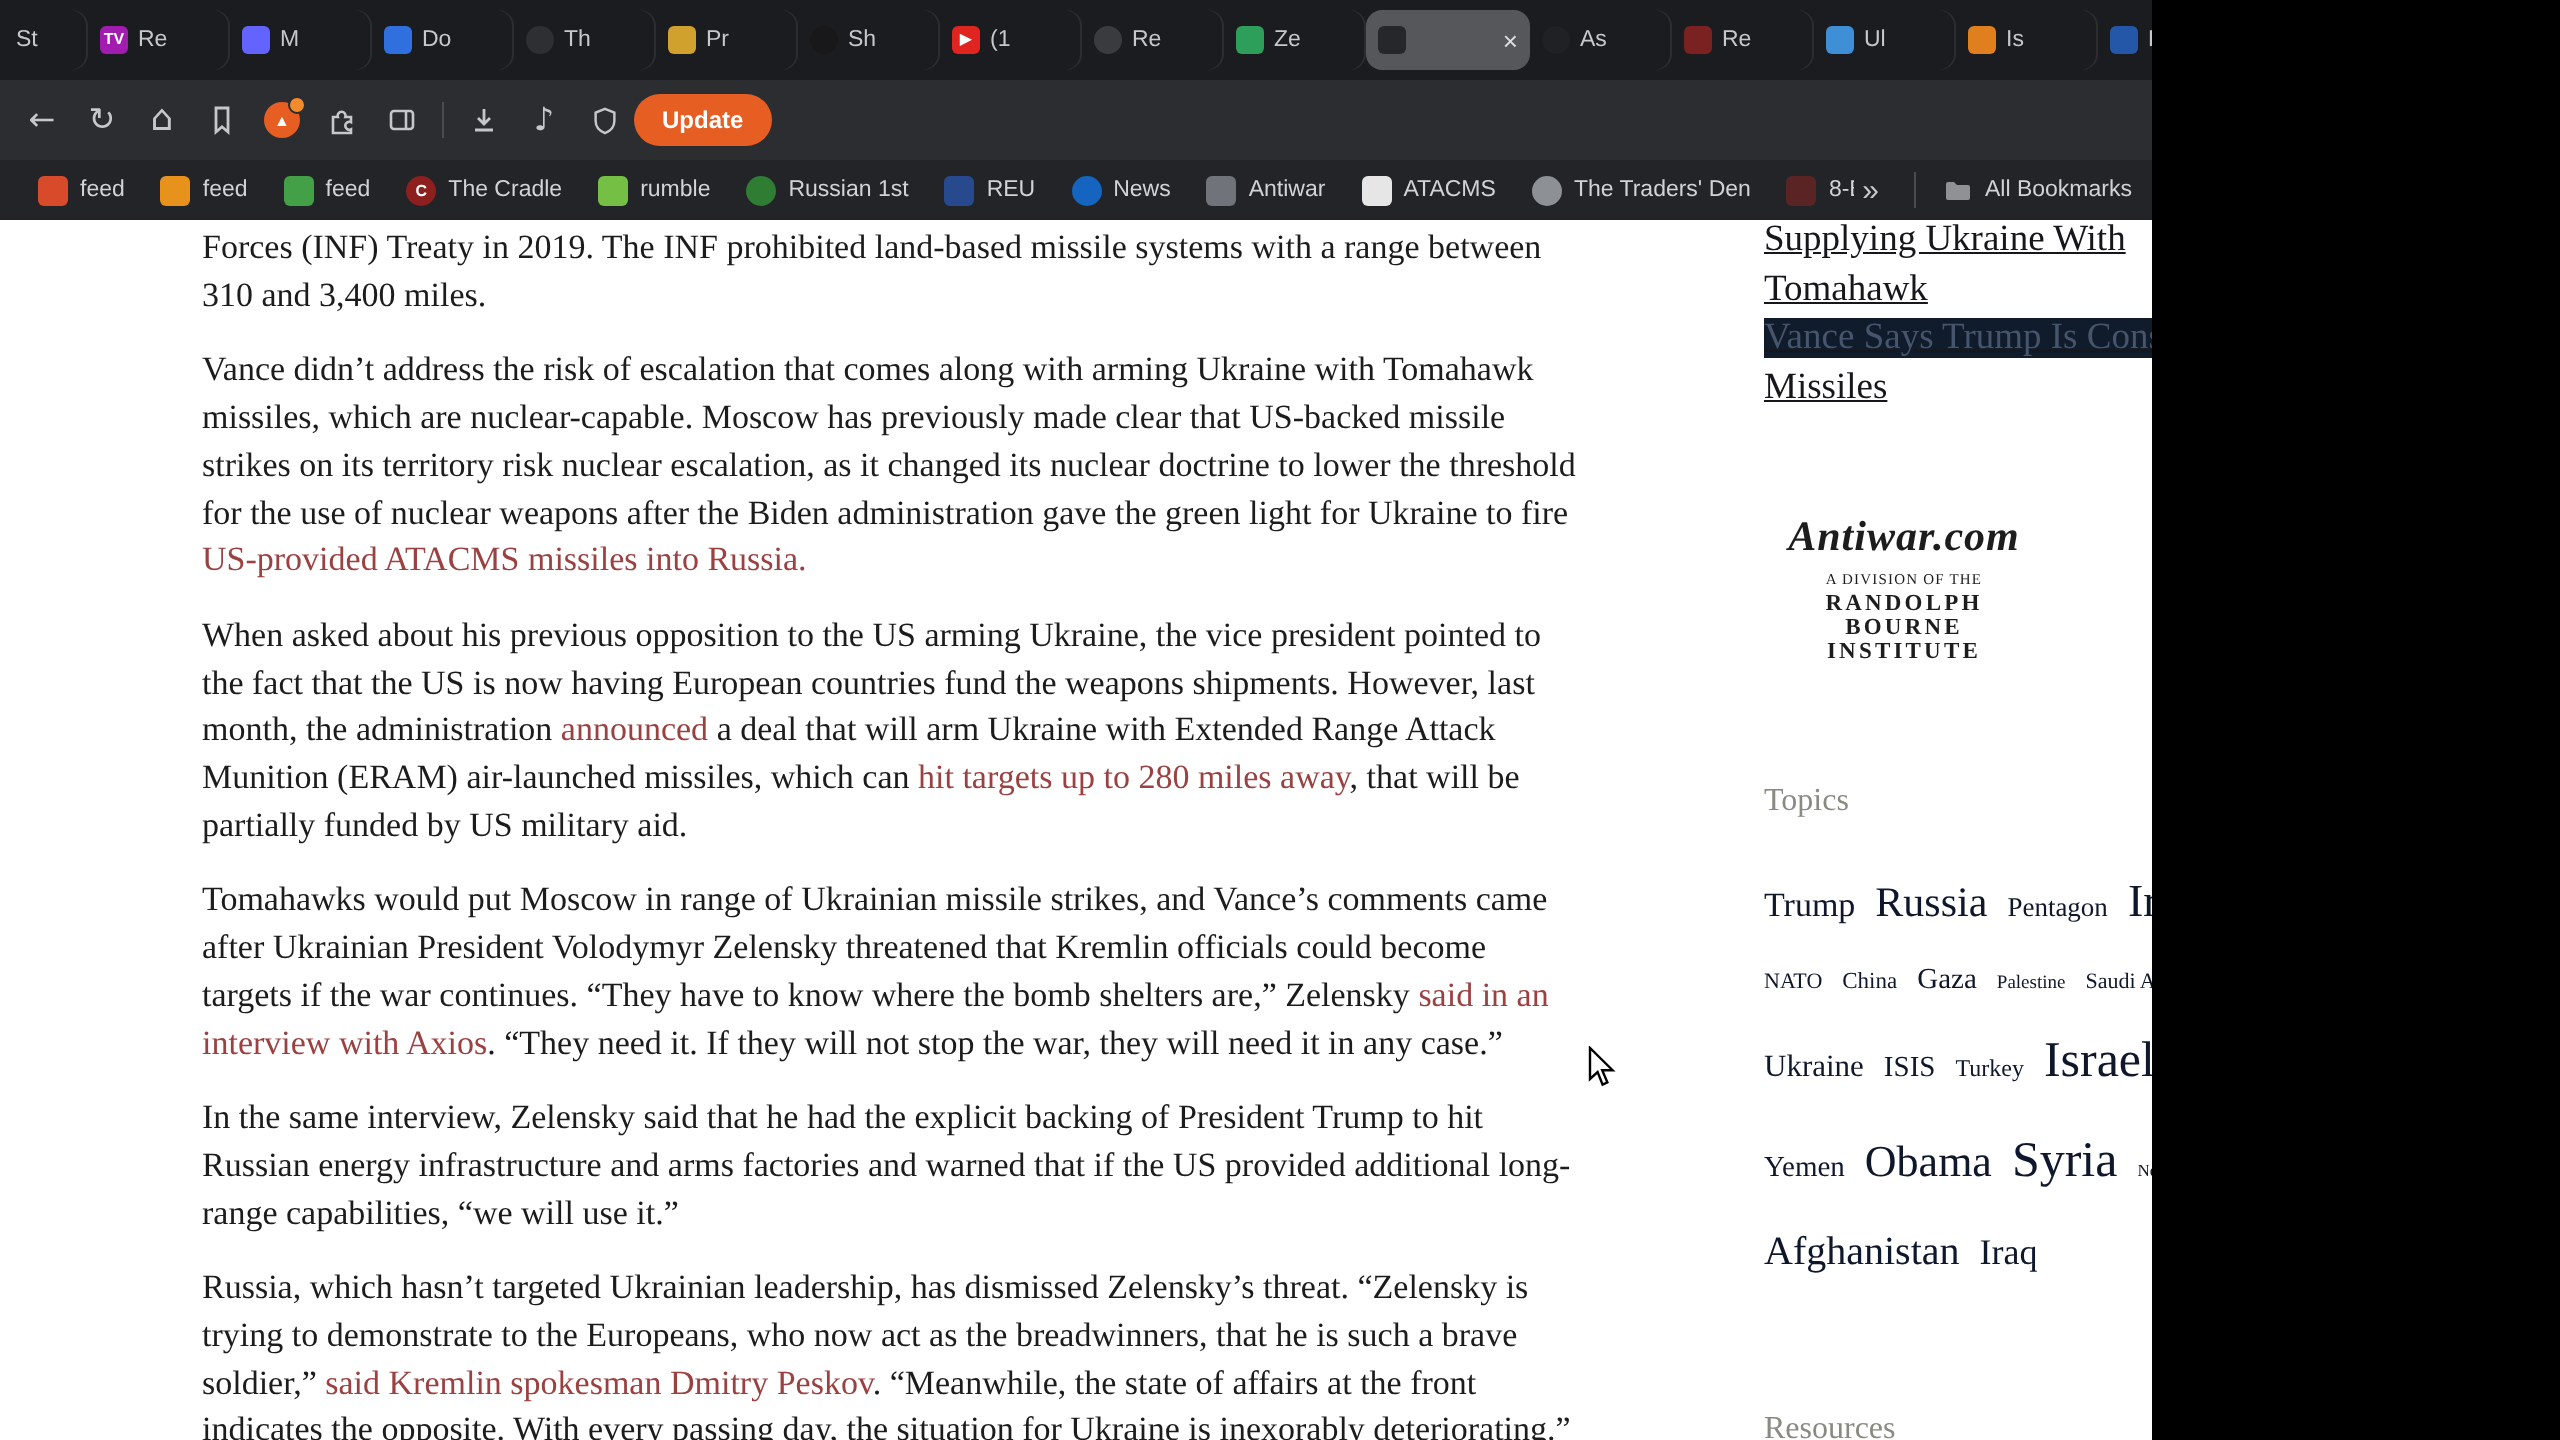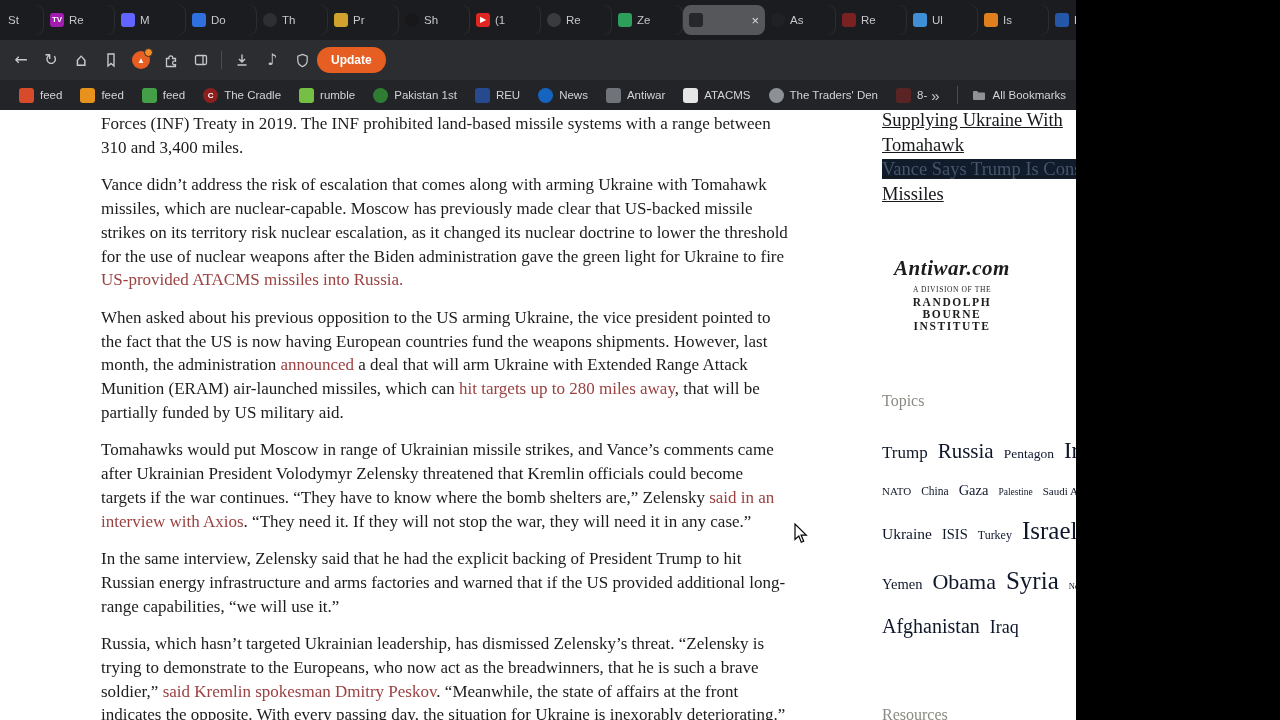--- a/index.html
+++ b/index.html
@@ -225,21 +225,21 @@
         <div class="bm">
           <span class="bmicon rnd" style="background: rgb(142, 31, 31);">C</span>
           <span>The Cradle</span>
         </div>
         <div class="bm">
           <span class="bmicon" style="background: rgb(117, 192, 68);"></span>
           <span>rumble</span>
         </div>
         <div class="bm">
           <span class="bmicon rnd" style="background: rgb(46, 125, 50);"></span>
-          <span>Pakistan 1st</span>
+          <span>Russian 1st</span>
         </div>
         <div class="bm">
           <span class="bmicon" style="background: rgb(39, 74, 143);"></span>
           <span>REU</span>
         </div>
         <div class="bm">
           <span class="bmicon rnd" style="background: rgb(21, 101, 192);"></span>
           <span>News</span>
         </div>
         <div class="bm">

